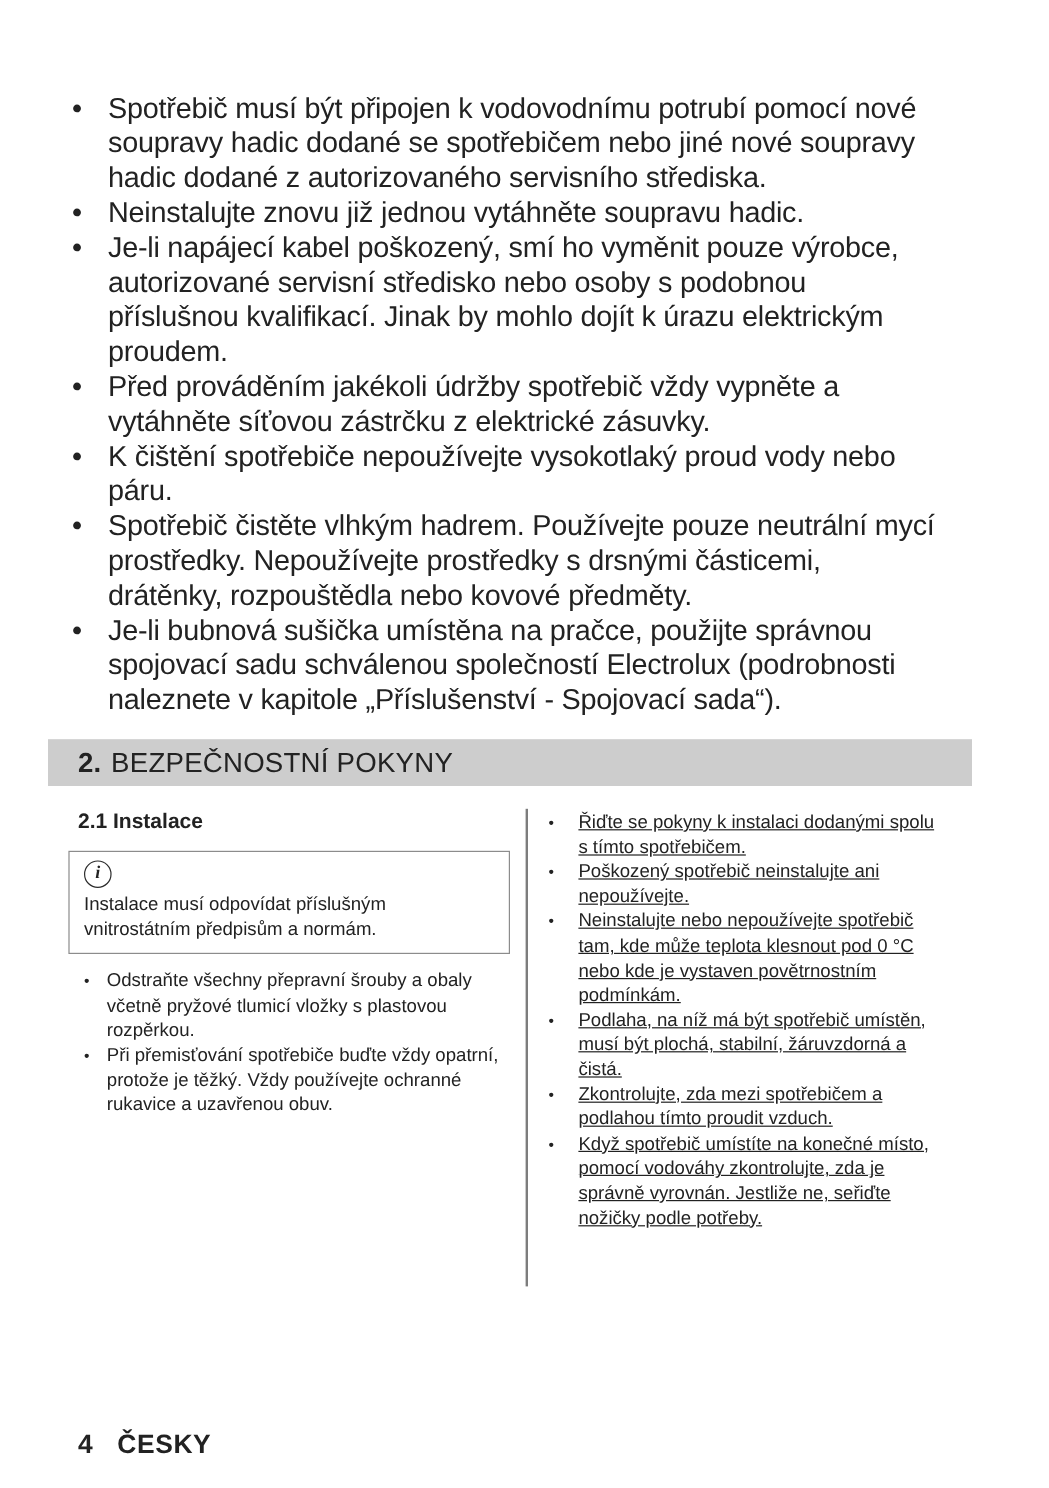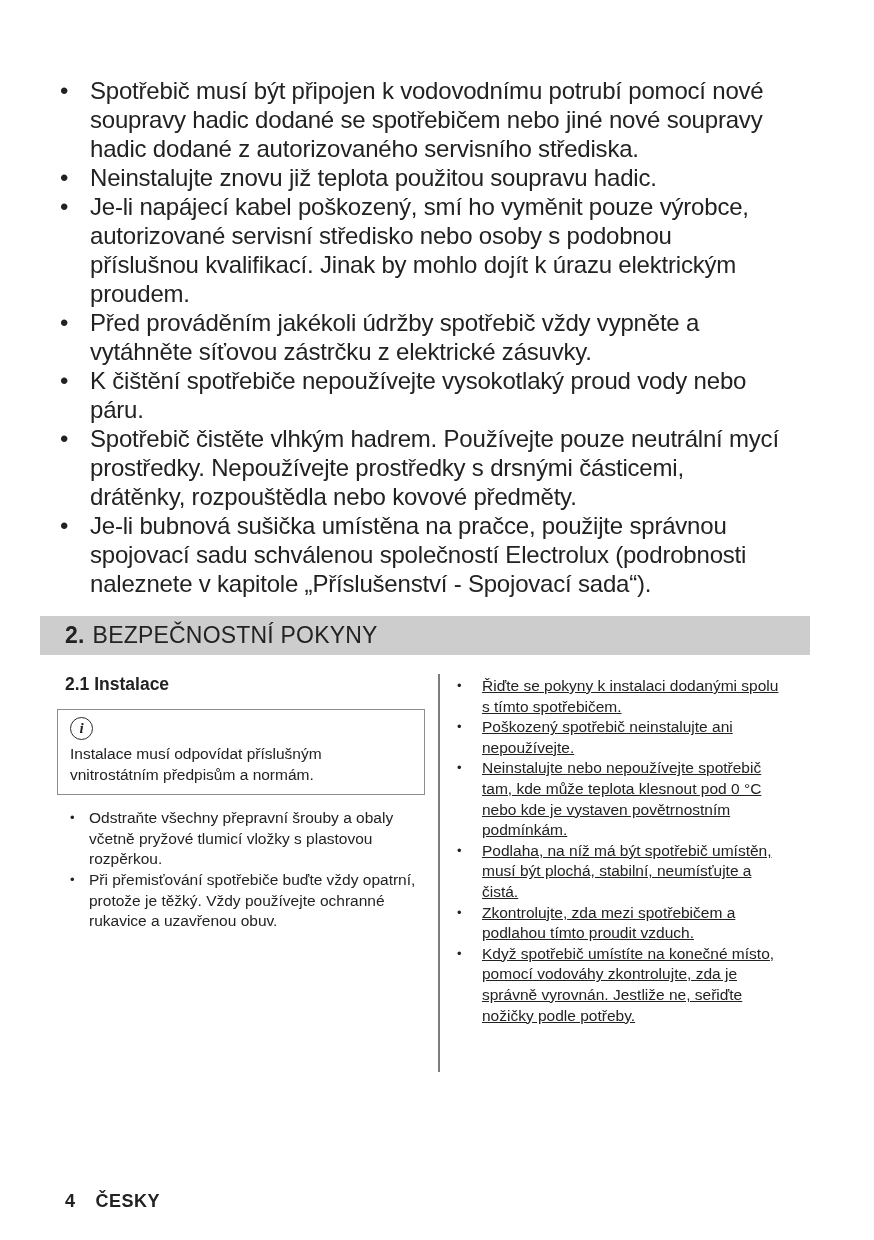--- a/index.html
+++ b/index.html
@@ -107,34 +107,34 @@
     left:5px;
     top:0;
     font-size:13px;
   }
   .col-right .col-list li::before{left:7px;}
   
   .footer{
     position:absolute;
     left:65px;
     top:1191px;
-    font-size:18px;
+    font-size:22px;
     font-weight:bold;
     letter-spacing:0.5px;
   }
   .footer .lang{margin-left:20px;}
 </style>
 </head>
 <body>
 
 <div class="page">
 
   <ul class="top-list">
     <li>Spotřebič musí být připojen k vodovodnímu potrubí pomocí nové soupravy hadic dodané se spotřebičem nebo jiné nové soupravy hadic dodané z autorizovaného servisního střediska.</li>
-    <li>Neinstalujte znovu již teplota použitou soupravu hadic.</li>
+    <li>Neinstalujte znovu již jednou vytáhněte soupravu hadic.</li>
     <li>Je-li napájecí kabel poškozený, smí ho vyměnit pouze výrobce, autorizované servisní středisko nebo osoby s podobnou příslušnou kvalifikací. Jinak by mohlo dojít k úrazu elektrickým proudem.</li>
     <li>Před prováděním jakékoli údržby spotřebič vždy vypněte a vytáhněte síťovou zástrčku z elektrické zásuvky.</li>
     <li>K čištění spotřebiče nepoužívejte vysokotlaký proud vody nebo páru.</li>
     <li>Spotřebič čistěte vlhkým hadrem. Používejte pouze neutrální mycí prostředky. Nepoužívejte prostředky s drsnými částicemi, drátěnky, rozpouštědla nebo kovové předměty.</li>
     <li>Je-li bubnová sušička umístěna na pračce, použijte správnou spojovací sadu schválenou společností Electrolux (podrobnosti naleznete v kapitole „Příslušenství - Spojovací sada“).</li>
   </ul>
 
   <div class="section-bar">
     <span class="sec-num">2.</span>
     <span class="sec-title">BEZPEČNOSTNÍ POKYNY</span>
@@ -154,21 +154,21 @@
         <li>Odstraňte všechny přepravní šrouby a obaly včetně pryžové tlumicí vložky s plastovou rozpěrkou.</li>
         <li>Při přemisťování spotřebiče buďte vždy opatrní, protože je těžký. Vždy používejte ochranné rukavice a uzavřenou obuv.</li>
       </ul>
     </div>
 
     <div class="col-right">
       <ul class="col-list">
         <li>Řiďte se pokyny k instalaci dodanými spolu s tímto spotřebičem.</li>
         <li>Poškozený spotřebič neinstalujte ani nepoužívejte.</li>
         <li>Neinstalujte nebo nepoužívejte spotřebič tam, kde může teplota klesnout pod 0 °C nebo kde je vystaven povětrnostním podmínkám.</li>
-        <li>Podlaha, na níž má být spotřebič umístěn, musí být plochá, stabilní, neumísťujte a čistá.</li>
+        <li>Podlaha, na níž má být spotřebič umístěn, musí být plochá, stabilní, žáruvzdorná a čistá.</li>
         <li>Zkontrolujte, zda mezi spotřebičem a podlahou tímto proudit vzduch.</li>
         <li>Když spotřebič umístíte na konečné místo, pomocí vodováhy zkontrolujte, zda je správně vyrovnán. Jestliže ne, seřiďte nožičky podle potřeby.</li>
       </ul>
     </div>
 
   </div>
 
   <div class="footer">
     <span>4</span><span class="lang">ČESKY</span>
   </div>

